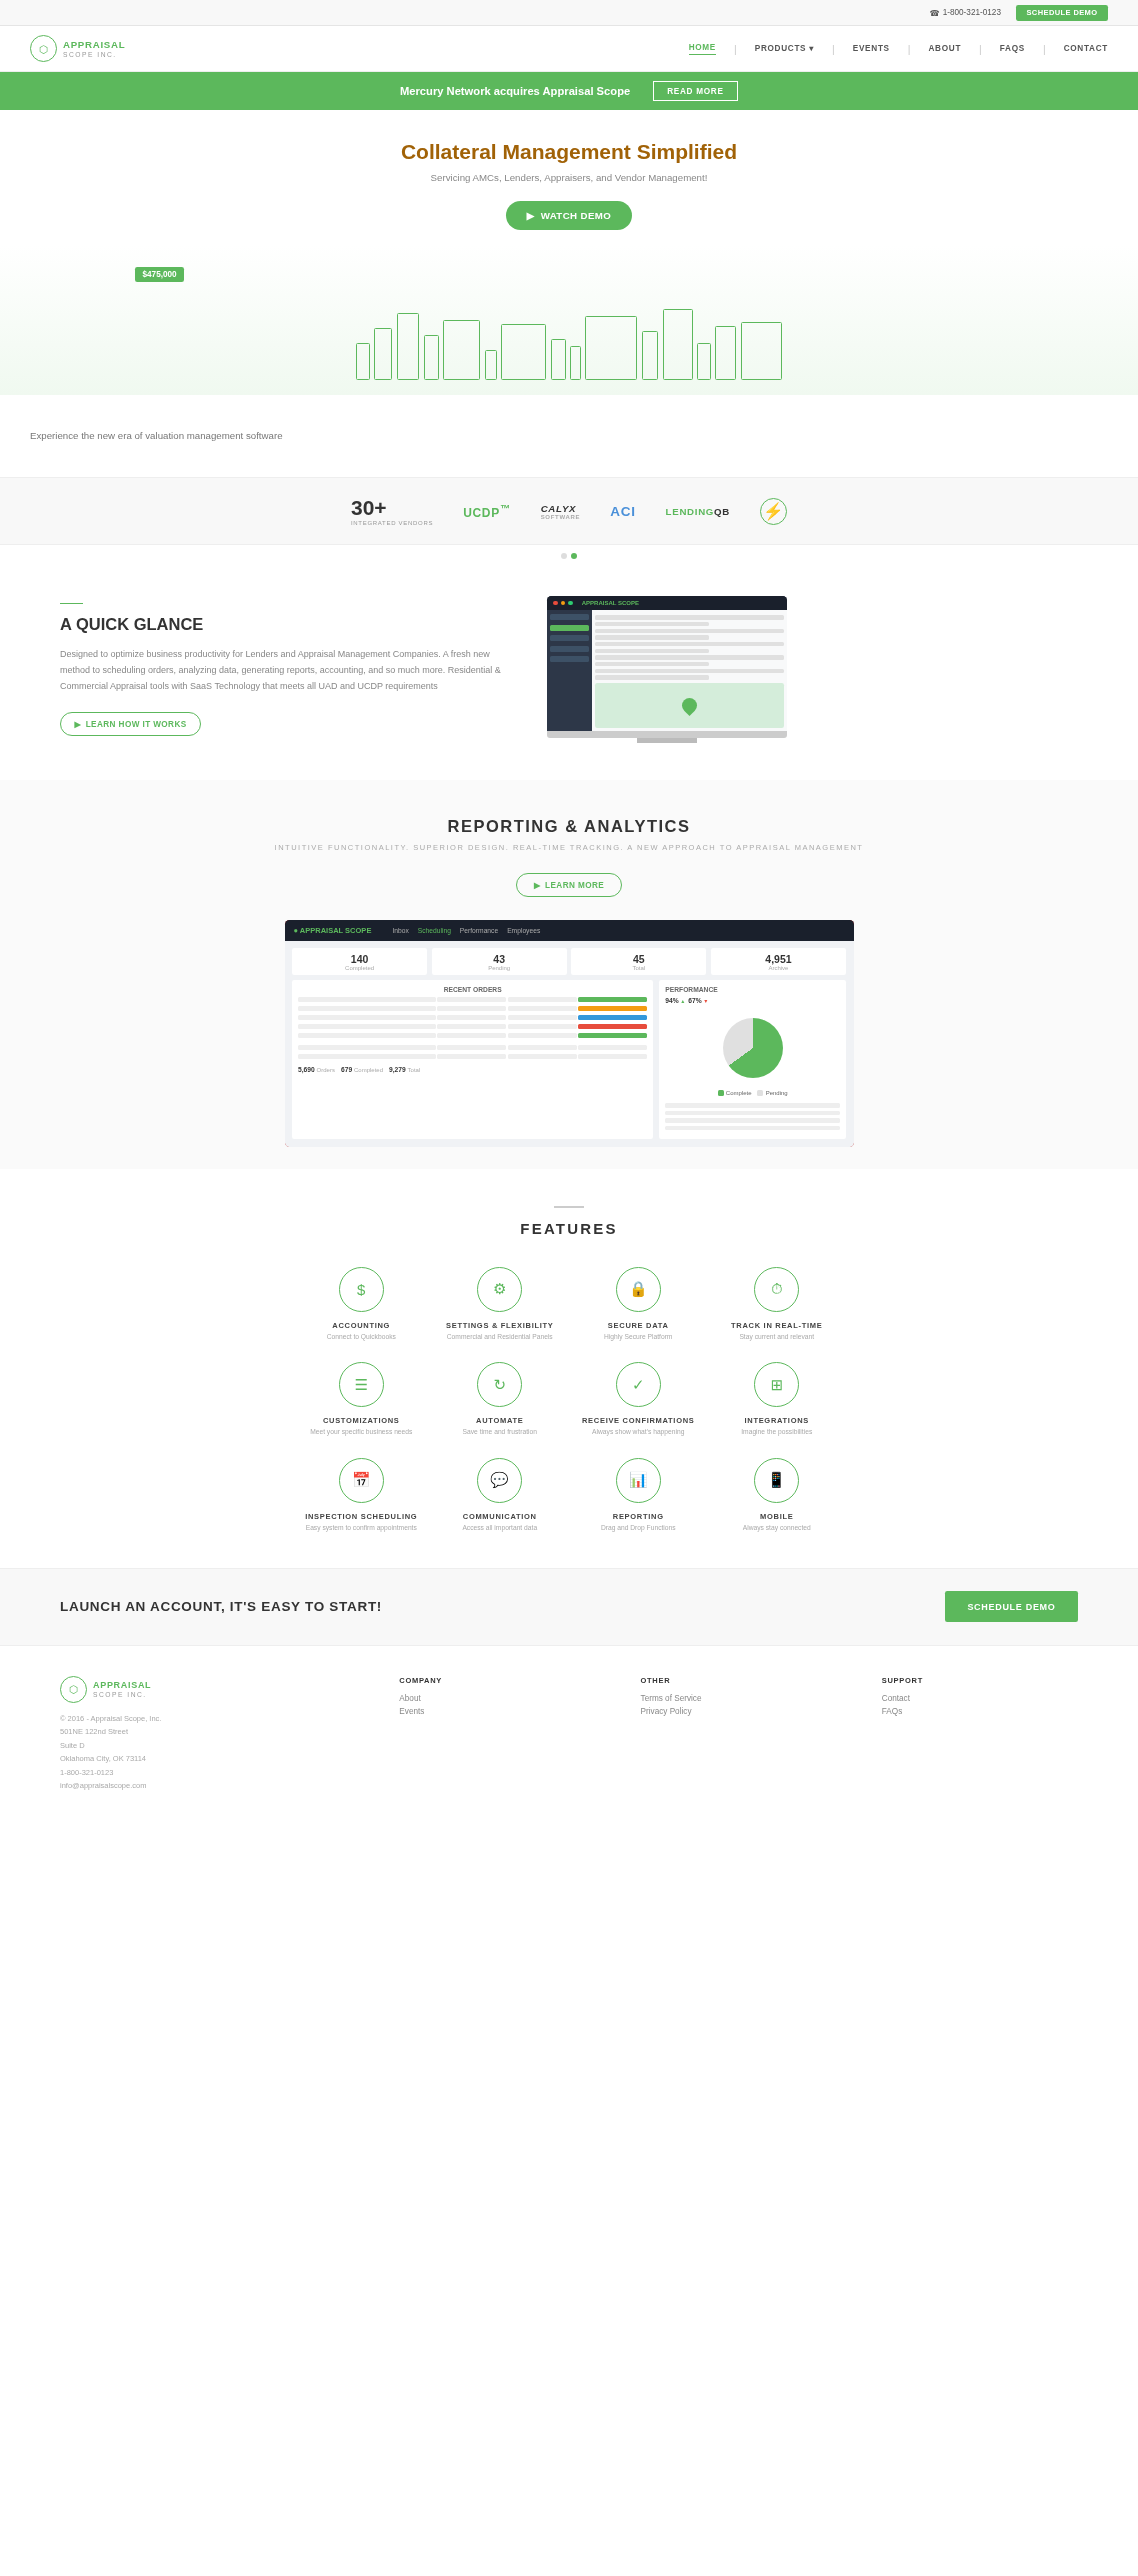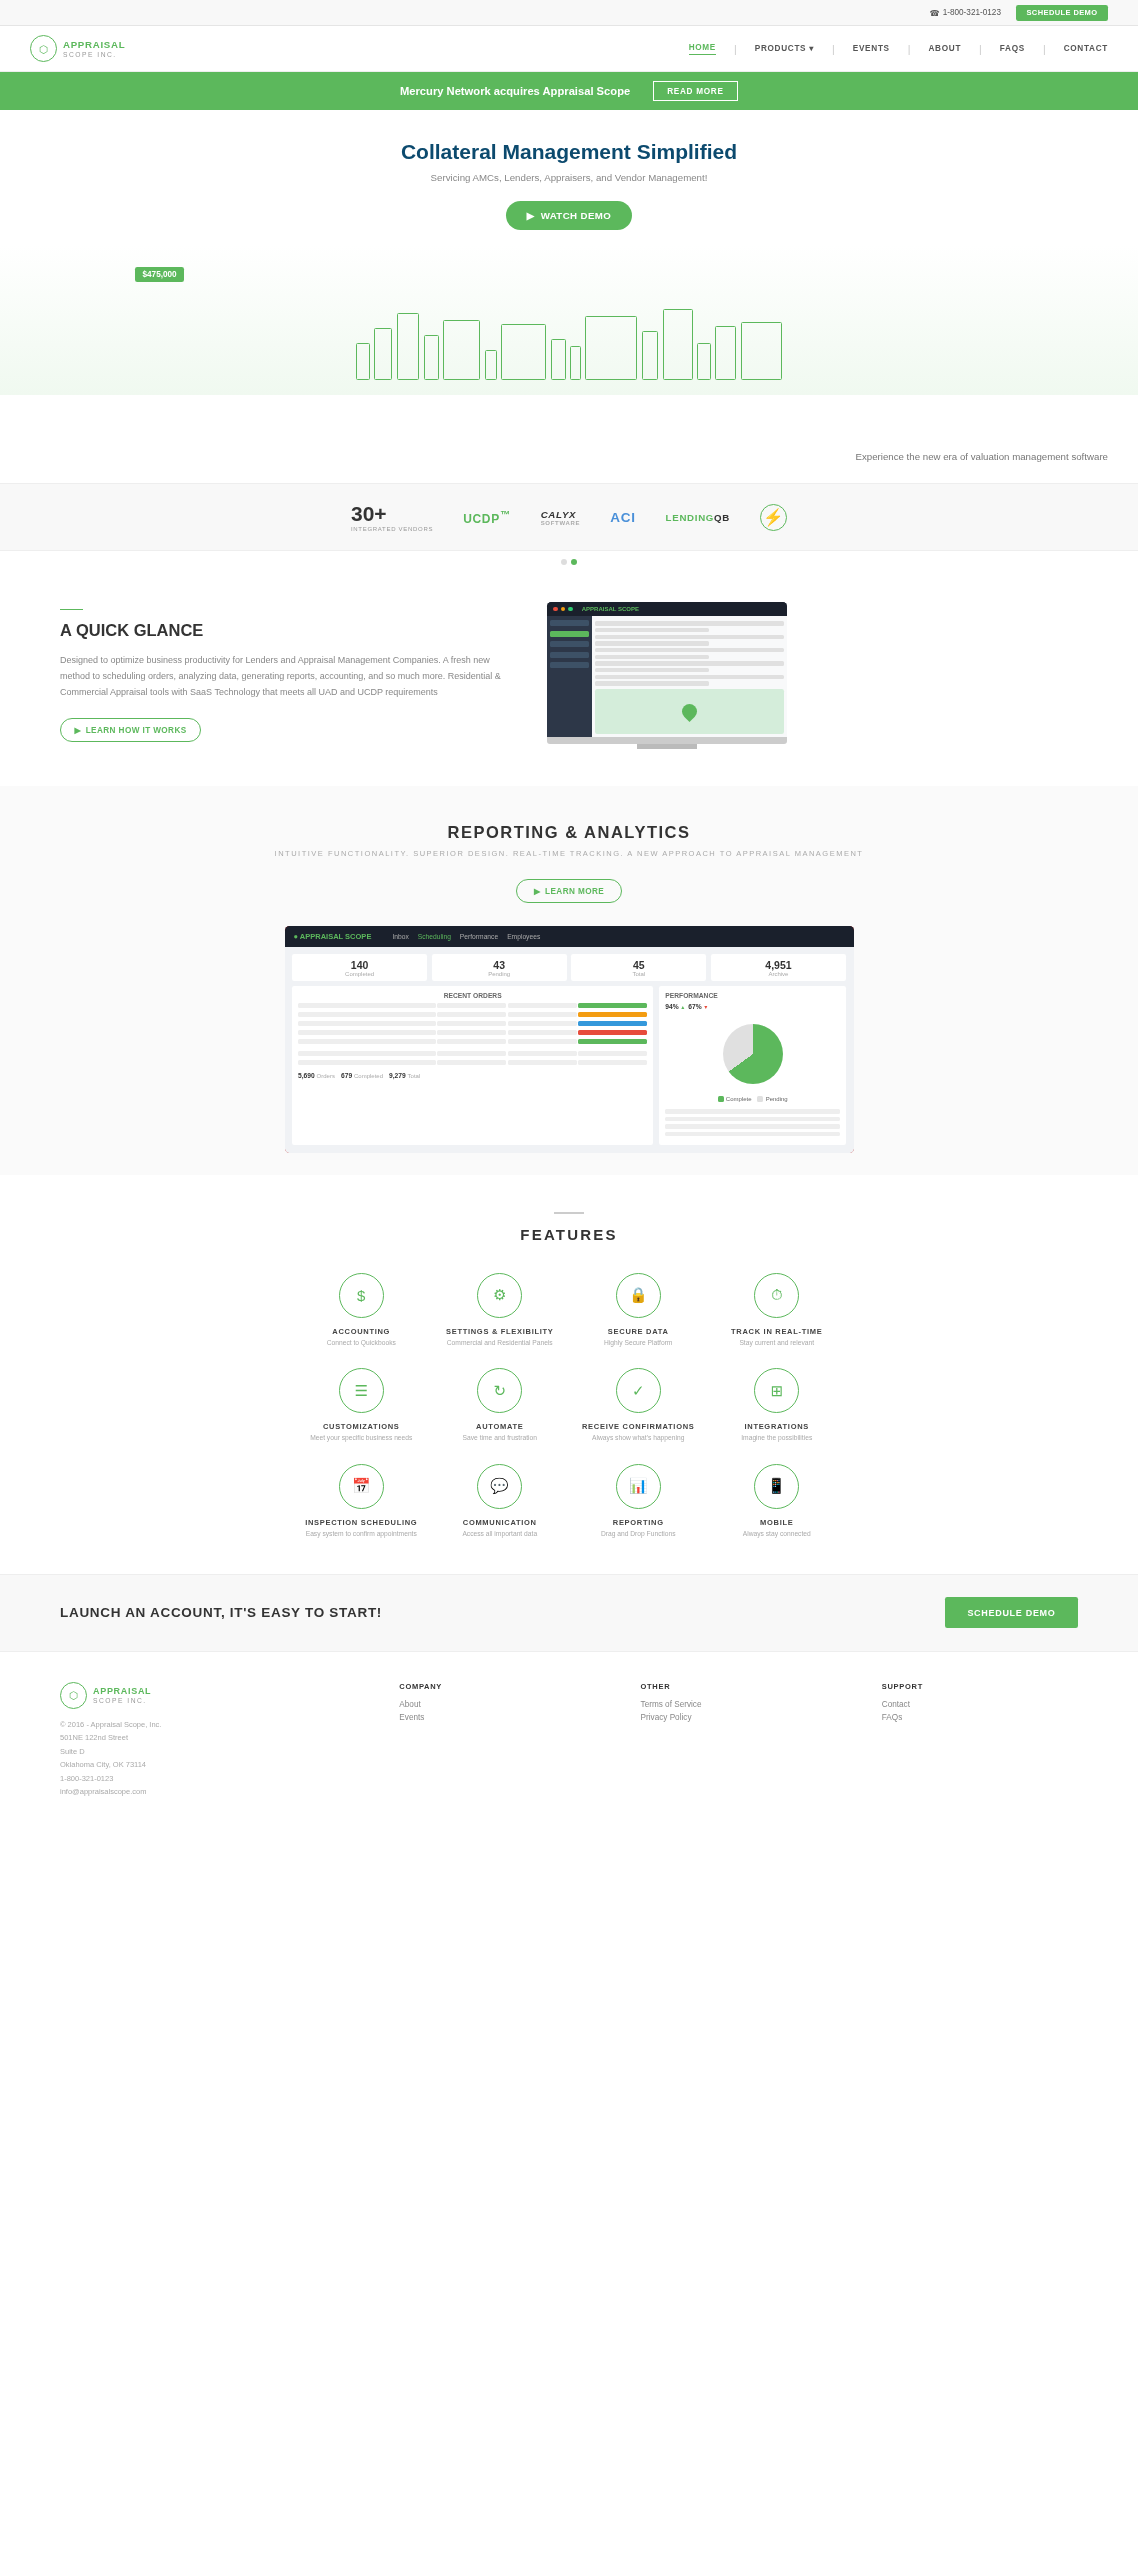--- a/index.html
+++ b/index.html
@@ -70,21 +70,21 @@
       cursor: pointer;
       background: transparent;
     }
 
     
     .hero {
       text-align: center;
       padding: 30px 30px 15px;
       background: #fff;
     }
-    .hero h1 { font-size: 21px; font-weight: 700; color: #0c4a6e; margin-bottom: 7.5px; }
+    .hero h1 { font-size: 21px; font-weight: 700; color: #a16207; margin-bottom: 7.5px; }
     .hero p { color: #888; font-size: 9.7px; margin-bottom: 18px; }
     .watch-demo-btn {
       background: #5cb85c;
       color: #fff;
       border: none;
       border-radius: 18px;
       padding: 9px 21px;
       font-size: 9.7px;
       font-weight: 600;
       cursor: pointer;
@@ -121,24 +121,23 @@
       height: 120px;
     }
     .building {
       background: transparent;
       border: 1.1px solid #5cb85c;
       border-radius: 1.5px;
     }
 
     
     .intro-text {
-      text-align: right;
-      padding: 18px 30px;
+      text-align: left;
+      padding: 33px 30px;
       background: #fff;
-      margin-top: 36px;
     }
     .intro-text p { color: #777; font-size: 9.7px; line-height: 1.7; }
 
     
     .partners-bar {
       background: #f8f8f8;
       padding: 18px 30px;
       display: flex;
       align-items: center;
       justify-content: center;

